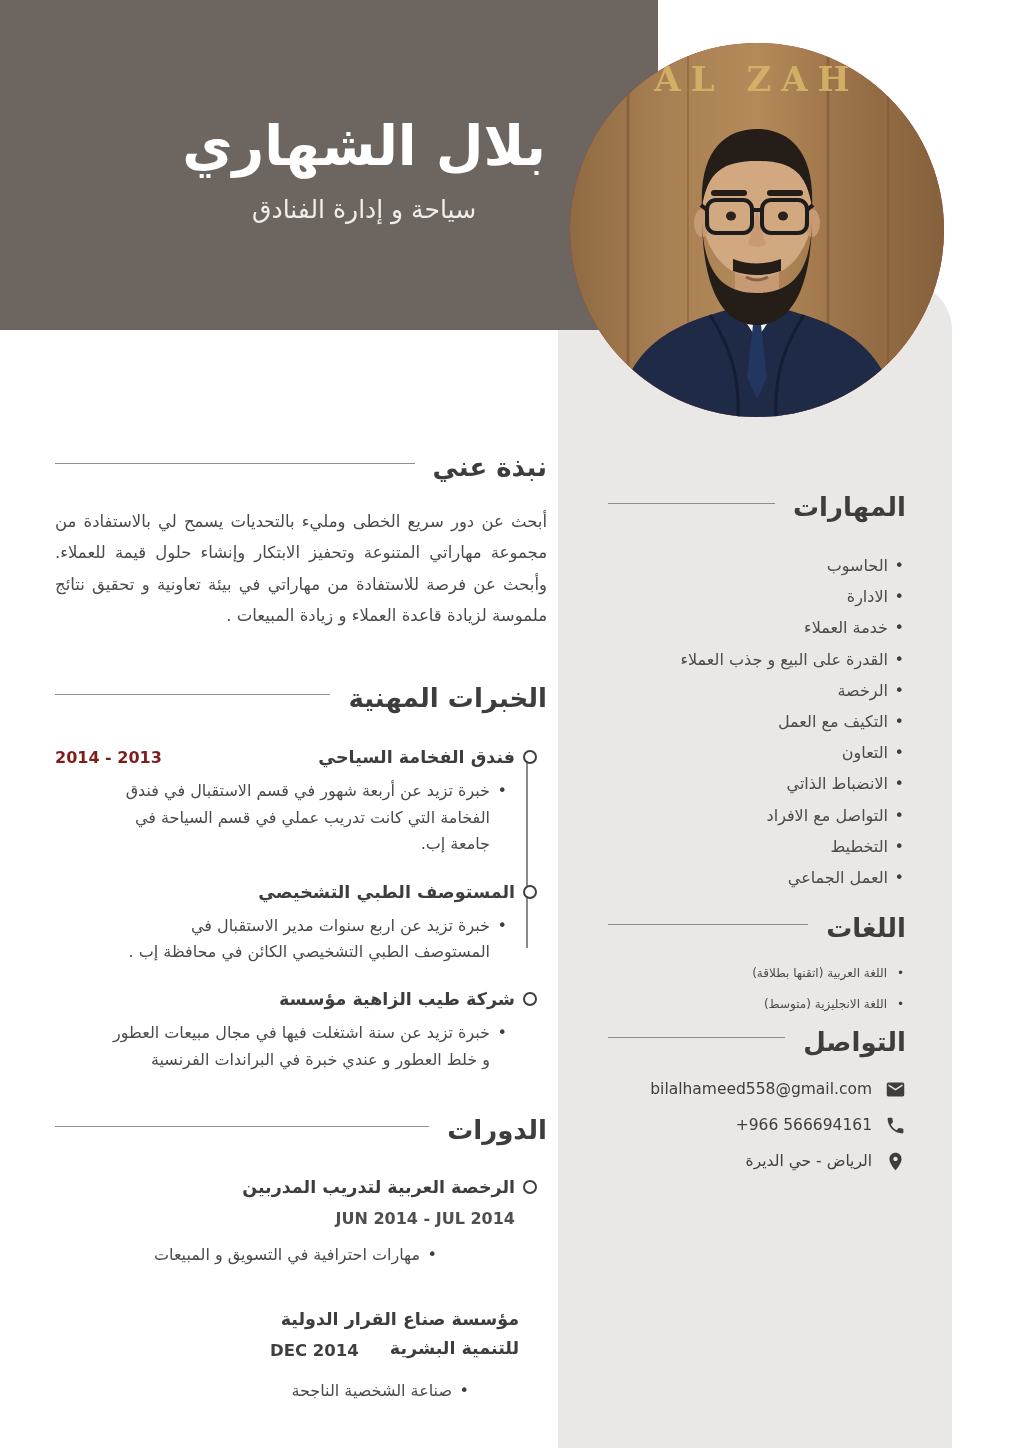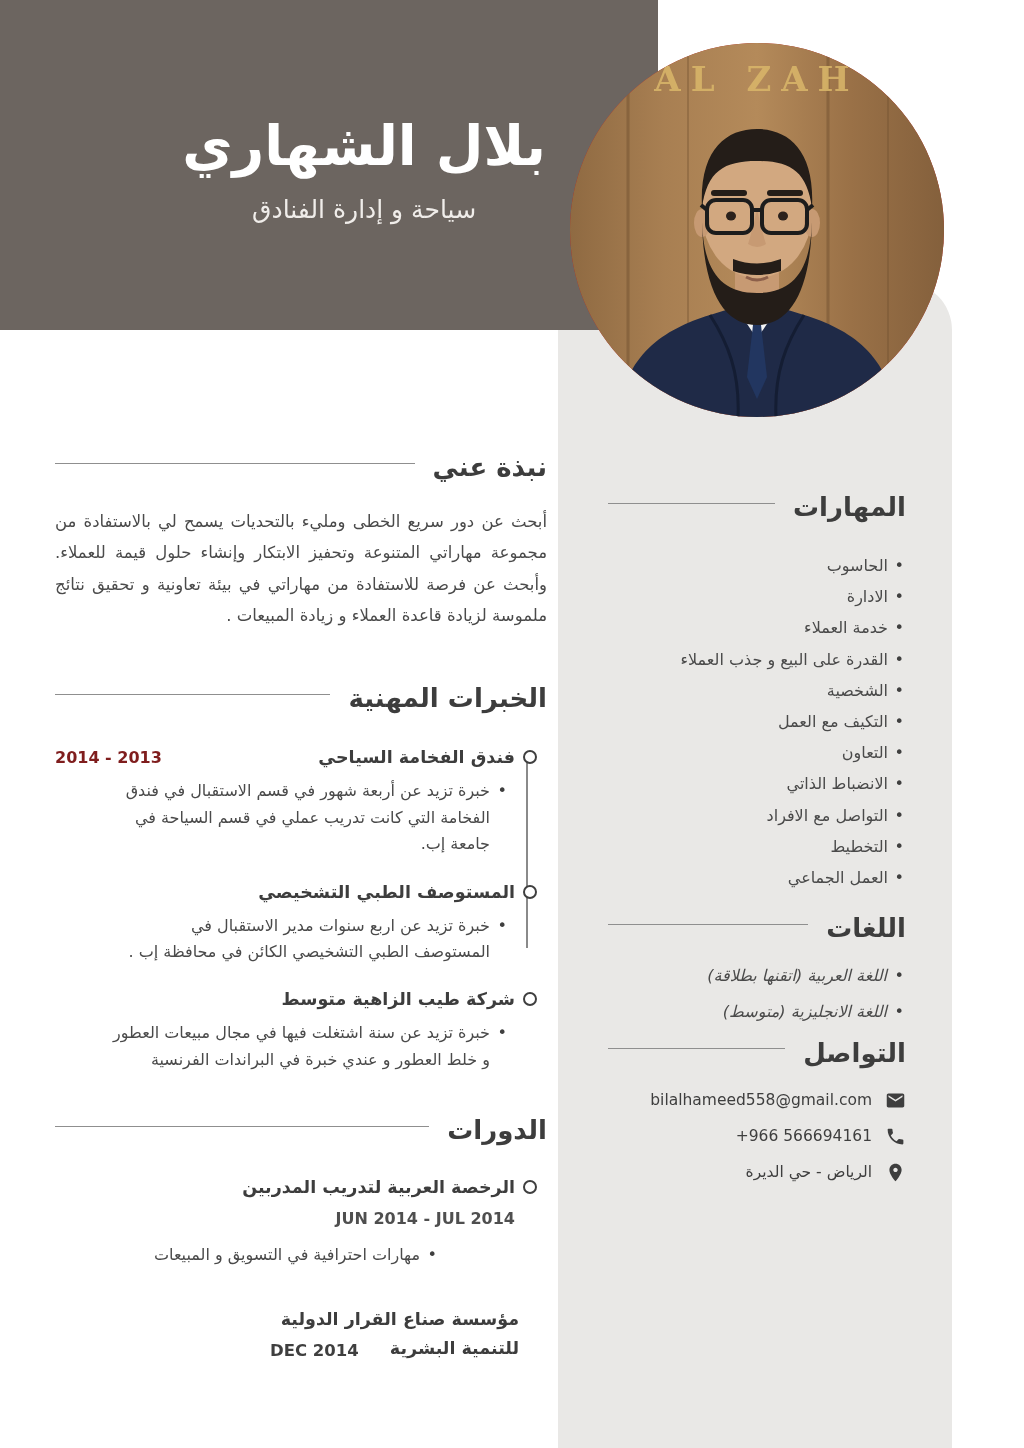--- a/index.html
+++ b/index.html
@@ -78,21 +78,21 @@
   .edu-item + .edu-item { margin-top:24px; }
   .edu-school { font-size:16.5px; font-weight:700; color:var(--heading-text,#3c3c3c); line-height:1.7; text-align:right; }
   .edu-degree { margin:10px 6px 0 0; font-size:16px; line-height:1.6; }
 
   .skills-section { margin-top:40px; }
   .skills-list { margin-top:34px; }
   .skill { margin:0 2px 12px 0; font-size:16px; line-height:1.2; padding-right:16px; }
 
   .lang-section { margin-top:26px; }
   .lang-list { margin-top:22px; }
-  .lang { margin:0 2px 14px 0; font-size:16px; line-height:1.4;font-style:italic; }
+  .lang { margin:0 2px 14px 0; font-size:12px; line-height:1.4; }
 
   .contact-section { }
   .contact-list { margin-top:22px; }
   .contact-row { display:flex; align-items:center; gap:13px; margin-bottom:15px; color:#3e3e3e; font-size:15.5px; }
   .contact-row svg { width:21px; height:21px; flex:none; fill:#3e3e3e; }
   .ltr { direction:ltr; unicode-bidi:embed; }
 </style>
 </head>
 <body>
 
@@ -104,21 +104,21 @@
     <section class="skills-section">
       <div class="sec-head">
         <h2>المهارات</h2>
         <span class="hline"></span>
       </div>
       <div class="skills-list">
         <div class="bullet-item skill">الحاسوب</div>
         <div class="bullet-item skill">الادارة</div>
         <div class="bullet-item skill">خدمة العملاء</div>
         <div class="bullet-item skill">القدرة على البيع و جذب العملاء</div>
-        <div class="bullet-item skill">الشخصية</div>
+        <div class="bullet-item skill">الرخصة</div>
         <div class="bullet-item skill">التكيف مع العمل</div>
         <div class="bullet-item skill">التعاون</div>
         <div class="bullet-item skill">الانضباط الذاتي</div>
         <div class="bullet-item skill">التواصل مع الافراد</div>
         <div class="bullet-item skill">التخطيط</div>
         <div class="bullet-item skill">العمل الجماعي</div>
       </div>
     </section>
 
     <section class="lang-section">
@@ -245,21 +245,21 @@
           <span class="tl-dot"></span>
           <div class="xp-head">
             <div class="xp-company">المستوصف الطبي التشخيصي</div>
           </div>
           <div class="bullet-item xp-desc">خبرة تزيد عن اربع سنوات مدير الاستقبال في المستوصف الطبي التشخيصي الكائن في محافظة إب .</div>
         </div>
 
         <div class="xp-item">
           <span class="tl-dot"></span>
           <div class="xp-head">
-            <div class="xp-company">شركة طيب الزاهية متوسط</div>
+            <div class="xp-company">شركة طيب الزاهية مؤسسة</div>
           </div>
           <div class="bullet-item xp-desc">خبرة تزيد عن سنة اشتغلت فيها في مجال مبيعات العطور و خلط العطور و عندي خبرة في البراندات الفرنسية</div>
         </div>
 
       </div>
     </section>
 
     <section class="courses-section">
       <div class="sec-head">
         <h2>الدورات</h2>
@@ -271,18 +271,19 @@
         <div class="course-name">الرخصة العربية لتدريب المدربين</div>
         <div class="course-period">JUN 2014 - JUL 2014</div>
         <div class="bullet-item course-desc">مهارات احترافية في التسويق و المبيعات</div>
       </div>
 
       <div class="course2">
         <div class="course2-top">
           <div class="course2-name">مؤسسة صناع القرار الدولية للتنمية البشرية</div>
           <div class="course2-period ltr">DEC 2014</div>
         </div>
+        <div class="bullet-item course-desc">صناعة الشخصية الناجحة</div>
       </div>
     </section>
 
   </main>
 
 </div>
 
 </body></html>

